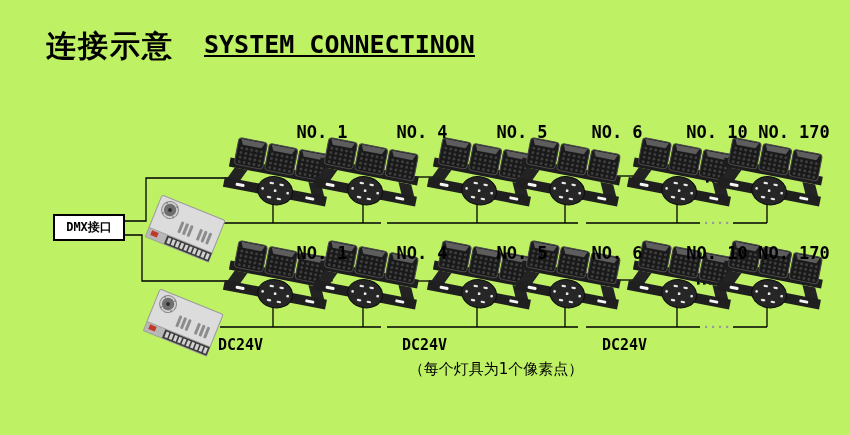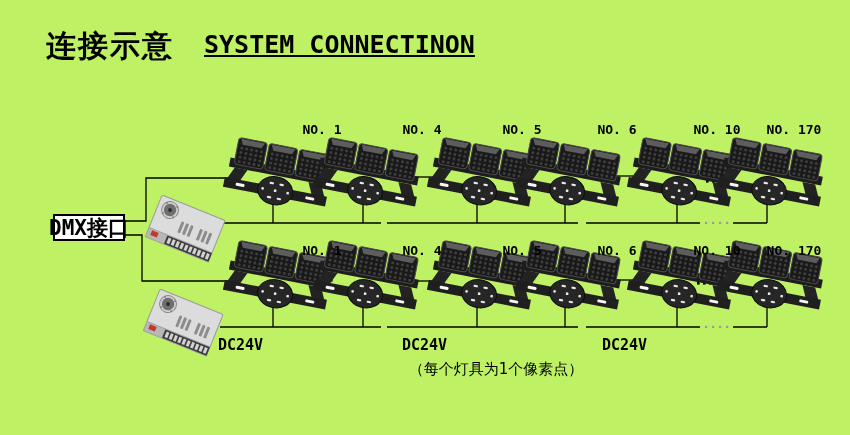--- a/index.html
+++ b/index.html
@@ -4,24 +4,24 @@
 <style>
   html,body{margin:0;padding:0;background:#fff;}
   .stage{position:relative;width:850px;height:435px;background:#bef264;overflow:hidden;
          font-family:"DejaVu Sans","Liberation Sans",sans-serif;}
   .title-zh{position:absolute;left:46px;top:26px;font-size:30px;font-weight:bold;color:#000;
             letter-spacing:2px;font-family:"DejaVu Sans","Liberation Sans",sans-serif;}
   .title-en{position:absolute;left:204px;top:30px;font-size:25px;font-weight:bold;color:#000;
             font-family:"DejaVu Sans Mono","Liberation Mono",monospace;letter-spacing:0px;text-decoration:underline;}
   .dmx-box{position:absolute;left:53px;top:214px;width:72px;height:27px;border:2px solid #000;
            background:#fff;display:flex;align-items:center;justify-content:center;box-sizing:border-box;}
-  .dmx-box span{font-size:21px;font-weight:bold;color:#000;white-space:nowrap;
+  .dmx-box span{font-size:12px;font-weight:bold;color:#000;white-space:nowrap;
            font-family:"DejaVu Sans Mono","DejaVu Sans",monospace;}
   .wires{position:absolute;left:0;top:0;}
-  .no-label{position:absolute;transform:translateX(-50%);font-size:13px;font-weight:bold;color:#000;
+  .no-label{position:absolute;transform:translateX(-50%);font-size:17px;font-weight:bold;color:#000;
             font-family:"DejaVu Sans Mono","Liberation Mono",monospace;white-space:nowrap;}
   .dc-label{position:absolute;font-size:15px;font-weight:bold;color:#000;
             font-family:"DejaVu Sans Mono","Liberation Mono",monospace;white-space:nowrap;}
   .caption{position:absolute;left:496px;top:360px;transform:translateX(-50%);font-size:15px;color:#000;
            white-space:nowrap;font-family:"DejaVu Sans","Liberation Sans",sans-serif;}
   svg.fx,svg.psu{position:absolute;overflow:visible;}
   .defs{position:absolute;width:0;height:0;}
 </style>
 </head>
 <body>

